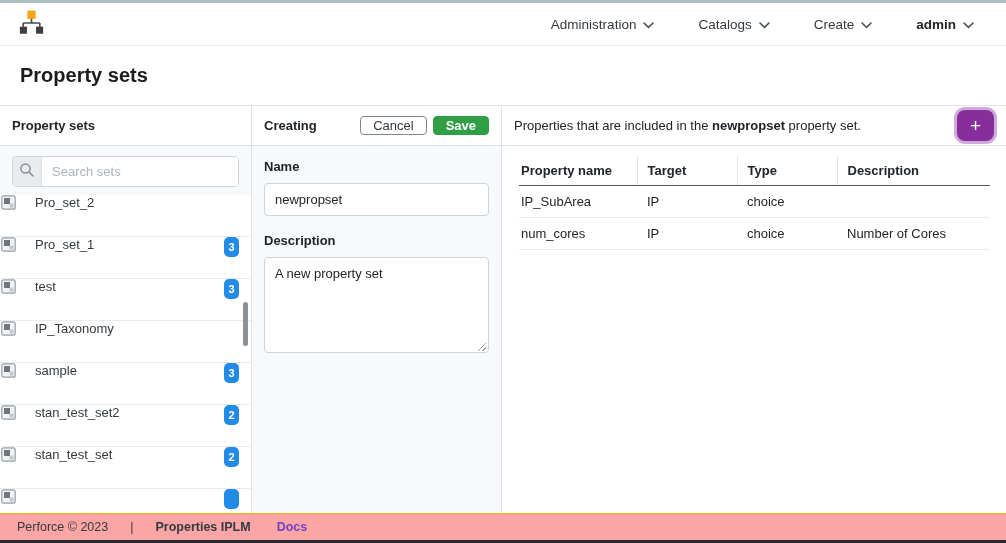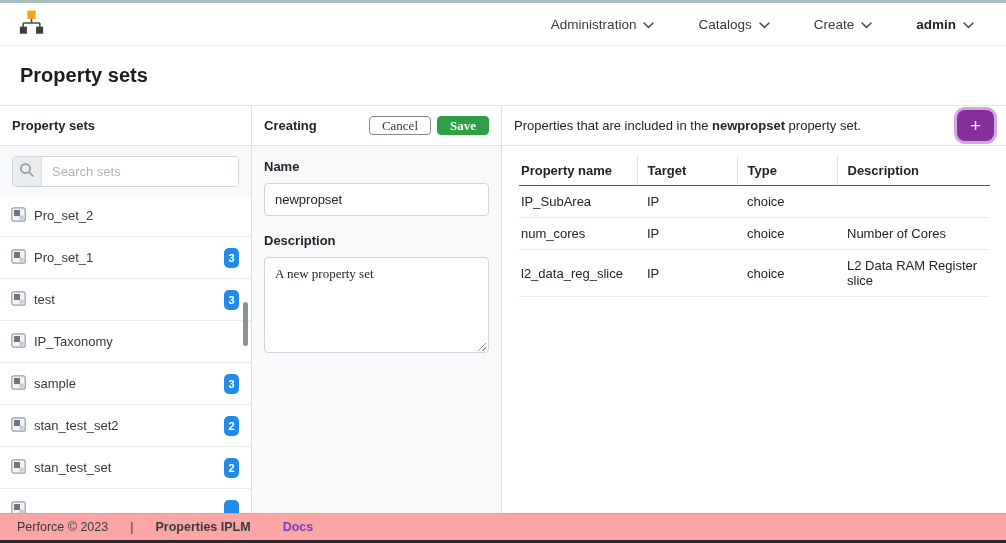--- a/index.html
+++ b/index.html
@@ -31,49 +31,49 @@
     font-weight:bold; font-size:13px;
   }
   
   .left-panel { width:252px; flex:0 0 auto; border-right:1px solid #dee2e6; background:#f8f9fa; display:flex; flex-direction:column; position:relative; overflow:hidden; }
   .search-wrap { margin:10px 12px 8px 12px; display:flex; height:31px; border:1px solid #ced4da; border-radius:4px; background:#fff; overflow:hidden; }
   .search-addon { width:34px; background:#e9ecef; display:flex; align-items:center; justify-content:center; border-right:1px solid #dee2e6; cursor:pointer; }
   .search-input { flex:1; border:none; outline:none; padding:0 10px; font-size:13px; font-family:inherit; color:#343a40; background:#fff; }
   .search-input::placeholder { color:#adb5bd; }
   .set-list { flex:1; overflow:hidden; }
   .list-item {
-    height:42px; display:flex; align-items:center; gap:8px;
-    padding:0 12px 0 11px; background:#fff; border-bottom:1px solid #e9ecef; cursor:pointer;
+    height:42px; display:flex; align-items:flex-start; gap:19px;
+    padding:0 12px 0 1px; background:#fff; border-bottom:1px solid #e9ecef; cursor:pointer;
   }
   .list-item .label { flex:1; color:#343a40; }
   .badge {
     min-width:15px; height:20px; padding:0 4px; background:#228be6; color:#fff;
     font-size:11px; font-weight:bold; border-radius:5px;
     display:inline-flex; align-items:center; justify-content:center;
   }
   .badge:empty { display:none; }
   .list-item.partial .badge:empty { display:inline-flex; min-width:15px; }
   .scroll-thumb { position:absolute; right:3px; top:196px; width:5px; height:44px; background:#8d9296; border-radius:3px; }
   
   .mid-panel { width:250px; flex:0 0 auto; border-right:1px solid #dee2e6; background:#f8f9fa; display:flex; flex-direction:column; }
   .mid-panel .panel-header { justify-content:space-between; }
   .btn-row { display:flex; gap:6px; }
-  .btn { font-family:Liberation Serif, serif; font-size:13px; border-radius:4px; padding:1px 12px; cursor:pointer; line-height:1.2; }
+  .btn { font-family:Liberation Sans, sans-serif; font-size:13px; border-radius:4px; padding:1px 12px; cursor:pointer; line-height:1.2; }
   .btn-cancel { background:#fff; border:1px solid #80878e; color:#343a40; }
   .btn-save { background:#2f9e44; border:1px solid #2f9e44; color:#fff; font-weight:bold; }
   .form { padding:13px 12px; display:flex; flex-direction:column;justify-content:center; }
   .field-label { font-weight:bold; font-size:13px; margin-bottom:9px; color:#212529; }
   .text-input {
     height:33px; border:1px solid #ced4da; border-radius:4px; background:#fff;
     padding:0 10px; font-size:13px; font-family:inherit; color:#212529; outline:none; margin-bottom:17px; width:100%;
   }
   .textarea-wrap { position:relative; }
   .textarea {
     width:100%; height:96px; border:1px solid #ced4da; border-radius:4px; background:#fff;
-    padding:8px 10px; font-size:13px; font-family:Liberation Serif, serif; color:#212529; outline:none; resize:none;
+    padding:8px 10px; font-size:13px; font-family:Liberation Sans, sans-serif; color:#212529; outline:none; resize:none;
   }
   .resize-grip {
     position:absolute; right:3px; bottom:5px; width:9px; height:9px; pointer-events:none;
     background:repeating-linear-gradient(-45deg, transparent, transparent 2px, #9aa0a6 2px, #9aa0a6 3px);
     clip-path:polygon(100% 0, 100% 100%, 0 100%);
   }
   
   .right-panel { flex:1; background:#fff; display:flex; flex-direction:column; min-width:0; }
   .right-panel .panel-header { font-weight:normal; justify-content:space-between; padding:0 8px 0 12px; height:40px; }
   .incl-text { font-size:13px; color:#212529; }
@@ -94,21 +94,21 @@
     font-size:13px; color:#212529; padding:8px 8px 8px 2px; border-bottom:1px solid #e9ecef;
   }
   .prop-table td:not(:first-child) { padding-left:10px; }
   .col-name { width:118px;margin-top:18px; } .col-target { width:100px; } .col-type { width:100px; }
   
   .footer {
     height:27px; flex:0 0 auto; display:flex; align-items:center; gap:22px;
     padding:0 17px; border-top:1px solid #eab308; background:#fca5a5; font-size:12.5px; color:#343a40;
   }
   .footer .brand { font-weight:bold; }
-  .footer .docs { color:#6f42c1; font-weight:bold; margin-left:10px; cursor:pointer; text-decoration:none; }
+  .footer .docs { color:#6f42c1; font-weight:bold; margin-left:4px; cursor:pointer; text-decoration:none; }
   .bottom-strip { height:3px; background:#25282b; flex:0 0 auto; }
 </style>
 </head>
 <body>
 
 <div class="top-strip"></div>
 
 <div class="appbar">
   <div class="logo">
     <span>
@@ -286,26 +286,20 @@
           <td>IP</td>
           <td>choice</td>
           <td></td>
         </tr>
         <tr class="table-row">
           <td>num_cores</td>
           <td>IP</td>
           <td>choice</td>
           <td>Number of Cores</td>
         </tr>
-        <tr class="table-row">
-          <td>l2_data_reg_slice</td>
-          <td>IP</td>
-          <td>choice</td>
-          <td>L2 Data RAM Register slice</td>
-        </tr>
       </tbody>
     </table>
   </div>
 </div>
 
 <div class="footer">
   <span>Perforce © 2023</span>
   <span>|</span>
   <span class="brand">Properties IPLM</span>
   <a class="docs">Docs</a>

